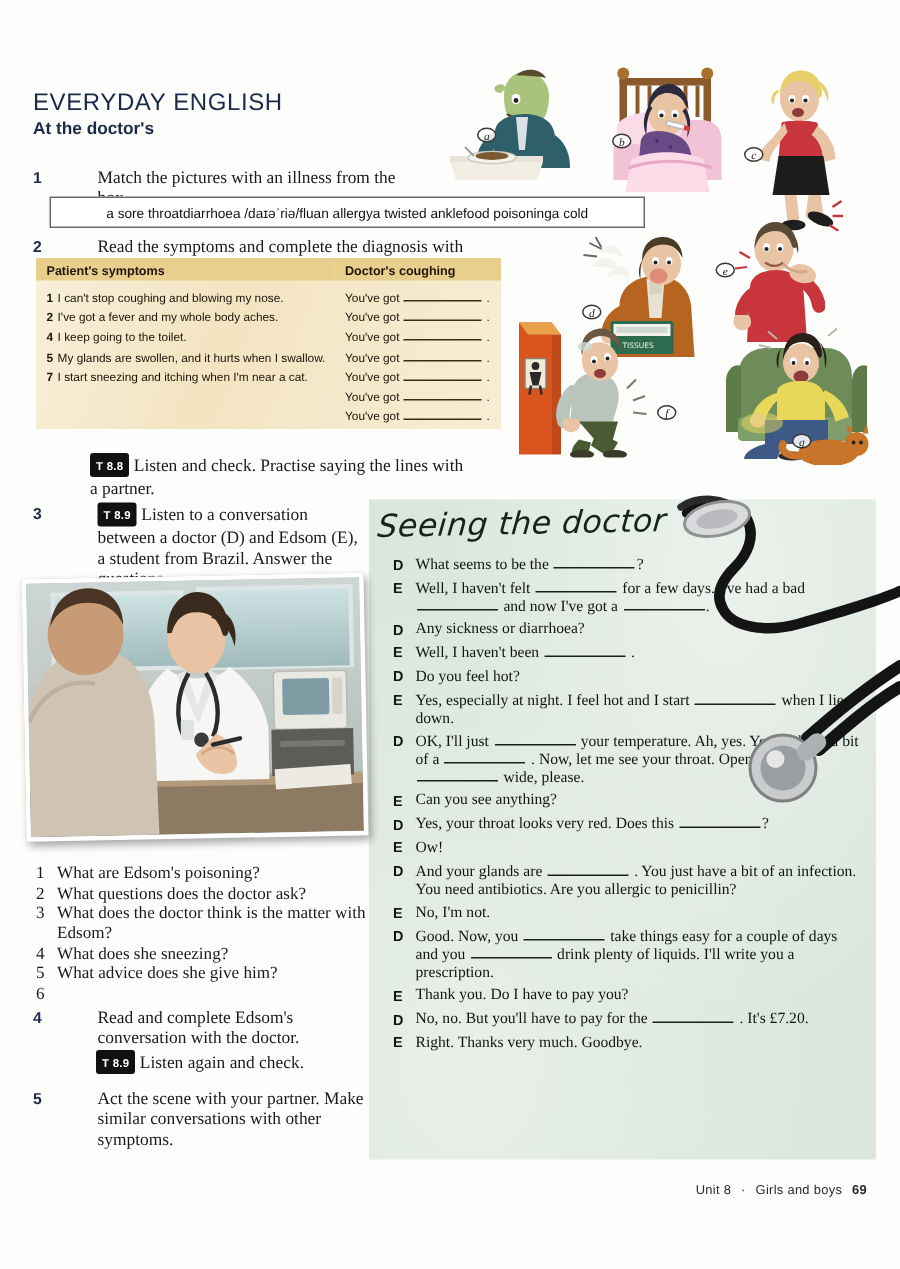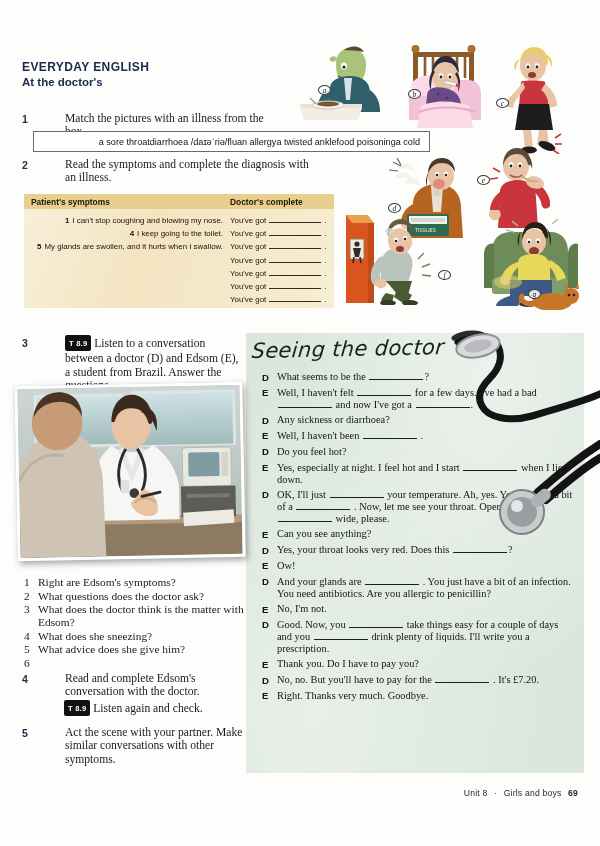--- a/index.html
+++ b/index.html
@@ -15,21 +15,21 @@
   .page {
     position: absolute;
     inset: 0;
     background: #fdfdfc;
   }
 
   
   .hdr { position: absolute; left: 22px; top: 60px; }
   .hdr-title {
     font-family: "Liberation Sans", sans-serif;
-    font-size: 12px; font-weight: 700;
+    font-size: 16px; font-weight: 400;
     letter-spacing: .4px;
     color: #1b2a4a;
   }
   .hdr-sub {
     font-family: "Liberation Sans", sans-serif;
     font-size: 11.5px; font-weight: 700;
     color: #1b2a4a;
     margin-top: 2px;
   }
 
@@ -43,32 +43,32 @@
   }
   .ex-body { font-size: 11.6px; line-height: 13.4px; margin-left: 28px; }
 
   
   .wordbox {
     position: absolute; left: 33px; top: 131px;
     width: 397px; height: 21px;
     border: 1px solid #6a6a6a;
     background: #ffffff;
     display: flex; align-items: center;
-    justify-content: flex-end;
+    justify-content: center;
     padding: 0 9px;
     font-family: "Liberation Sans", sans-serif;
     font-size: 9.1px;
     color: #111;
     z-index: 6;
   }
   .wordbox span { white-space: nowrap; }
 
   
   .tbl {
-    position: absolute; left: 24px; top: 194px;
+    position: absolute; left: 24px; top: 172px;
     width: 310px; height: 114px;
     background: #f4e7c6;
     z-index: 5;
   }
   .tbl::before {
     content: ""; position: absolute; inset: 0;
     background:
       linear-gradient(110deg, rgba(255,255,255,.35) 0%, rgba(240,220,175,.2) 40%, rgba(255,255,255,.25) 100%);
     pointer-events: none;
   }
@@ -77,21 +77,21 @@
   .col-right { width: 111px; }
   .tbl-head {
     background: #e8cf8e;
     height: 15px;
     display: flex; align-items: center;
     padding-left: 7px;
     font-family: "Liberation Sans", sans-serif;
     font-weight: 700; font-size: 8.4px;
     color: #20170a;
   }
-  .tbl-rows { padding: 5px 0 0 7px; text-align: right; }
+  .tbl-rows { padding: 5px 0 0 7px; }
   .srow {
     font-family: "Liberation Sans", sans-serif;
     font-size: 7.9px; line-height: 13.2px;
     color: #1a1208; white-space: nowrap;
   }
   .srow b { font-weight: 700; margin-right: 3px; }
   .drow {
     font-family: "Liberation Sans", sans-serif;
     font-size: 7.9px; line-height: 13.2px;
     color: #1a1208; white-space: nowrap;
@@ -252,26 +252,28 @@
     <div class="ex-num">2</div>
     <div class="ex-body">Read the symptoms and complete the diagnosis with an illness.</div>
   </div>
 
   <div class="tbl">
     <div class="tbl-cols">
       <div class="col-left">
         <div class="tbl-head">Patient's symptoms</div>
         <div class="tbl-rows" id="symptom-rows">
             <div class="srow"><b>1</b>I can't stop coughing and blowing my nose.</div>
+            <div class="srow"><b>2</b>I've got a fever and my whole body aches.</div>
             <div class="srow"><b>4</b>I keep going to the toilet.</div>
             <div class="srow"><b>5</b>My glands are swollen, and it hurts when I swallow.</div>
+            <div class="srow"><b>7</b>I start sneezing and itching when I'm near a cat.</div>
           </div>
       </div>
       <div class="col-right">
-        <div class="tbl-head">Doctor's complete</div>
+        <div class="tbl-head">Doctor's coughing</div>
         <div class="tbl-rows" id="diagnosis-rows">
             <div class="drow">
               <span>You've got</span>
               <span class="blank-line"></span>
               <span>.</span>
             </div>
             <div class="drow">
               <span>You've got</span>
               <span class="blank-line"></span>
               <span>.</span>
@@ -299,20 +301,26 @@
             <div class="drow">
               <span>You've got</span>
               <span class="blank-line"></span>
               <span>.</span>
             </div>
           </div>
       </div>
     </div>
   </div>
 
+  <div class="ex" style="left:32px; top:303px; width:280px;">
+    <div class="ex-body">
+      <span class="tmark">T 8.8</span>
+      <span>Listen and check. Practise saying the lines with a partner.</span>
+    </div>
+  </div>
 
   <div class="ex" style="left:22px; top:336px; width:222px;">
     <div class="ex-num">3</div>
     <div class="ex-body">
       <span class="tmark">T 8.9</span>
       <span>Listen to a conversation between a doctor (D) and Edsom (E), a student from Brazil. Answer the questions.</span>
     </div>
   </div>
 
   <div class="photo">
@@ -359,21 +367,21 @@
       <path d="M0 88 C6 60 26 44 50 46 c22 2 34 22 36 50 l2 79 L0 175z" fill="#cfc4b4"></path>
       <ellipse cx="40" cy="36" rx="26" ry="28" fill="#c79b76"></ellipse>
       <path d="M16 30c2-18 14-26 26-26 14 0 24 10 24 26-4-10-12-16-24-16-12 0-22 6-26 16z" fill="#4a3426"></path>
       <path d="M0 96 C10 74 28 66 46 70" stroke="#bdb0a0" stroke-width="3" fill="none"></path>
     </svg>
   </div>
 
   <div class="qlist" id="question-list">
       <div class="qitem">
         <div class="qnum">1</div>
-        <div>Right are Edsom's symptoms?</div>
+        <div>What are Edsom's poisoning?</div>
       </div>
       <div class="qitem">
         <div class="qnum">2</div>
         <div>What questions does the doctor ask?</div>
       </div>
       <div class="qitem">
         <div class="qnum">3</div>
         <div>What does the doctor think is the matter with Edsom?</div>
       </div>
       <div class="qitem">

